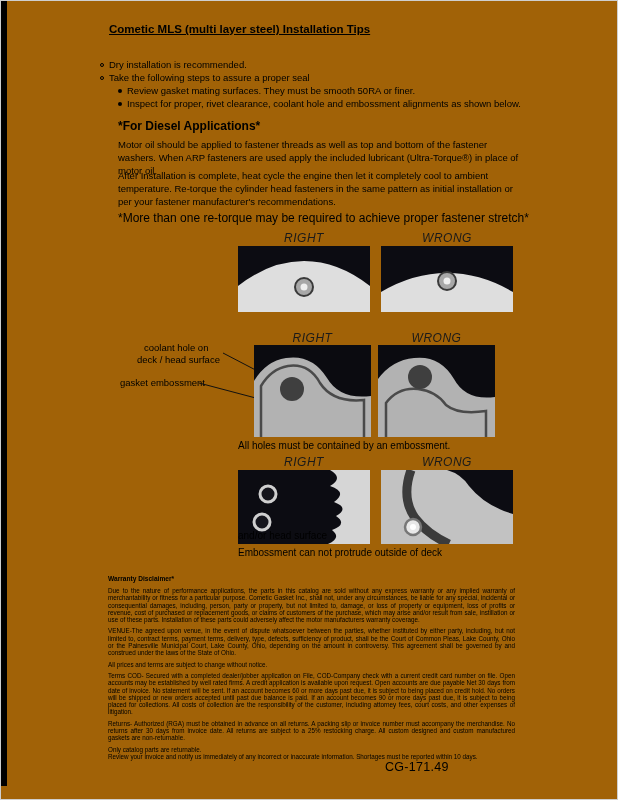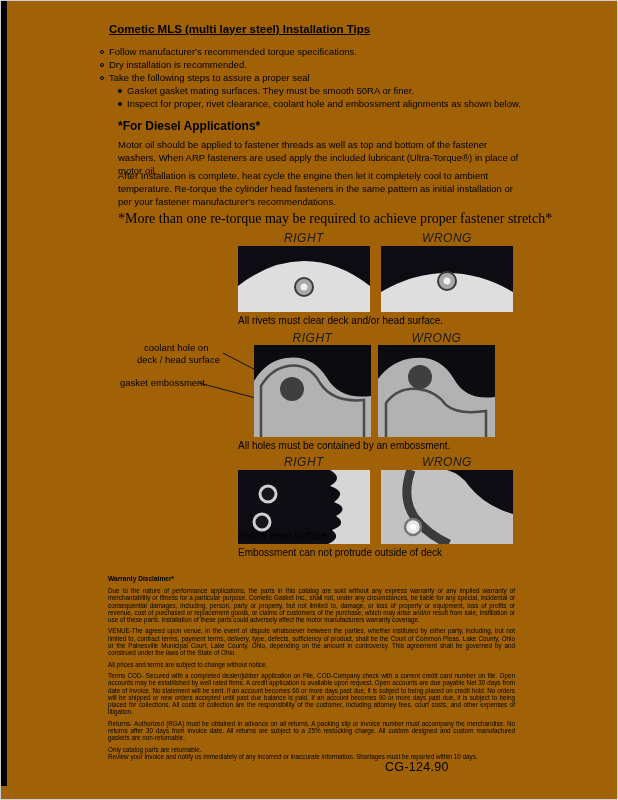--- a/index.html
+++ b/index.html
@@ -17,21 +17,21 @@
   .bullet.sub { left:117px; }
   .ring { display:inline-block; width:4px; height:4px; border:1px solid #000; border-radius:50%;
           margin-right:5px; vertical-align:1px; }
   .dot  { display:inline-block; width:4px; height:4px; background:#000; border-radius:50%;
           margin-right:5px; vertical-align:1px; }
 
   .heading { position:absolute; left:117px; top:118px; font-size:12px; font-weight:bold; white-space:nowrap; }
   .para { position:absolute; left:117px; font-size:9.5px; line-height:13px; width:402px; }
   .para.p1 { top:137px; }
   .para.p2 { top:168px; }
-  .note { position:absolute; left:117px; top:210px; font-size:14px; white-space:nowrap;font-family:Liberation Serif, serif; }
+  .note { position:absolute; left:117px; top:210px; font-size:12px; white-space:nowrap; }
 
   .dlabel { position:absolute; font-size:12px; letter-spacing:.5px; text-align:center; color:#1a1a1a;font-style:italic; }
   .dl-r1-right { left:237px; width:132px; top:230px; }
   .dl-r1-wrong { left:380px; width:132px; top:230px; }
   .dl-r2-right { left:253px; width:117px; top:330px; }
   .dl-r2-wrong { left:377px; width:117px; top:330px; }
   .dl-r3-right { left:237px; width:132px; top:454px; }
   .dl-r3-wrong { left:380px; width:132px; top:454px; }
 
   .dimg { position:absolute; }
@@ -63,31 +63,28 @@
   .footer { position:absolute; left:384px; top:759px; font-size:12.5px; letter-spacing:.3px; }
 </style>
 </head>
 <body>
 
 <div class="page">
   <div class="left-bar"></div>
 
   <h1 class="title">Cometic MLS (multi layer steel) Installation Tips</h1>
 
-  <div class="bullet" style="top:45px">
-    <span class="ring"></span><span>Follow manufacturer's recommended torque specifications.</span>
-  </div>
   <div class="bullet" style="top:58px">
     <span class="ring"></span><span>Dry installation is recommended.</span>
   </div>
   <div class="bullet" style="top:71px">
     <span class="ring"></span><span>Take the following steps to assure a proper seal</span>
   </div>
   <div class="bullet sub" style="top:84px">
-    <span class="dot"></span><span>Gasket gasket mating surfaces.  They must be smooth 50RA or finer.</span>
+    <span class="dot"></span><span>Review gasket mating surfaces.  They must be smooth 50RA or finer.</span>
   </div>
   <div class="bullet sub" style="top:97px">
     <span class="dot"></span><span>Inspect for proper, rivet clearance, coolant hole and embossment alignments as shown below.</span>
   </div>
 
   <div class="heading">*For Diesel Applications*</div>
   <p class="para p1">Motor oil should be applied to fastener threads as well as top and bottom of the fastener washers. When ARP fasteners are used apply the included lubricant (Ultra-Torque®) in place of motor oil.</p>
   <p class="para p2">After Installation is complete, heat cycle the engine then let it completely cool to ambient temperature. Re-torque the cylinder head fasteners in the same pattern as initial installation or per your fastener manufacturer's recommendations.</p>
   <div class="note">*More than one re-torque may be required to achieve proper fastener stretch*</div>
 
@@ -102,21 +99,20 @@
     </svg>
   </div>
   <div class="dimg di-r1-wrong">
     <svg viewBox="0 0 132 66" preserveAspectRatio="none">
       <rect width="132" height="66" fill="#dedede"></rect>
       <path d="M0 0 H132 V46 Q100 27 66 27 Q32 27 0 46 Z" fill="#0c0c12"></path>
       <circle cx="66" cy="35" r="9" fill="#a8a8a8" stroke="#3a3a3a" stroke-width="2"></circle>
       <circle cx="66" cy="35" r="3.5" fill="#efefef"></circle>
     </svg>
   </div>
-  <div class="caption cap1">All rivets must clear deck and/or head surface.</div>
 
   <div class="dlabel dl-r2-right">RIGHT</div>
   <div class="dlabel dl-r2-wrong">WRONG</div>
   <div class="annot an1a">coolant hole on</div>
   <div class="annot an1b">deck / head surface</div>
   <div class="annot an2">gasket embossment</div>
   <svg class="connector" viewBox="0 0 135 64">
     <line x1="32" y1="8" x2="101" y2="44" stroke="#111" stroke-width="1"></line>
     <line x1="8" y1="38" x2="76" y2="56" stroke="#111" stroke-width="1"></line>
   </svg>
@@ -164,14 +160,14 @@
     <h2>Warranty Disclaimer*</h2>
     <p>Due to the nature of performance applications, the parts in this catalog are sold without any express warranty or any implied warranty of merchantability or fitness for a particular purpose.  Cometic Gasket Inc., shall not, under any circumstances, be liable for any special, incidental or consequential damages, including, person, party or property, but not limited to, damage, or loss of property or equipment, loss of profits or revenue, cost of purchased or replacement goods, or claims of customers of the purchase, which may arise and/or result from sale, instillation or use of these parts.  Installation of these parts could adversely affect the motor manufacturers warranty coverage.</p>
     <p>VENUE-The agreed upon venue, in the event of dispute whatsoever between the parties, whether instituted by either party, including, but not limited to, contract terms, payment terms, delivery, type, defects, sufficiency of product, shall be the Court of Common Pleas, Lake County, Ohio or the Painesville Municipal Court, Lake County, Ohio, depending on the amount in controversy. This agreement shall be governed by and construed under the laws of the State of Ohio.</p>
     <p>All prices and terms are subject to change without notice.</p>
     <p>Terms COD- Secured with a completed dealer/jobber application on File, COD-Company check with a current credit card number on file.  Open accounts may be established by well rated firms.  A credit application is available upon request.  Open accounts are due payable Net 30 days from date of invoice.  No statement will be sent.  If an account becomes 60 or more days past due, it is subject to being placed on credit hold.  No orders will be shipped or new orders accepted until past due balance is paid.  If an account becomes 90 or more days past due, it is subject to being placed for collections.  All costs of collection are the responsibility of the customer, including attorney fees, court costs, and other expenses of litigation.</p>
     <p>Returns- Authorized (RGA) must be obtained in advance on all returns.  A packing slip or invoice number must accompany the merchandise.  No returns after 30 days from invoice date.  All returns are subject to a 25% restocking charge.  All custom designed and custom manufactured gaskets are non-returnable.</p>
     <p class="tight">Only catalog parts are returnable.</p>
     <p>Review your invoice and notify us immediately of any incorrect or inaccurate information.  Shortages must be reported within 10 days.</p>
   </div>
 
-  <div class="footer">CG-124.90</div>
+  <div class="footer">CG-171.49</div>
 </div>
 
 </body></html>

